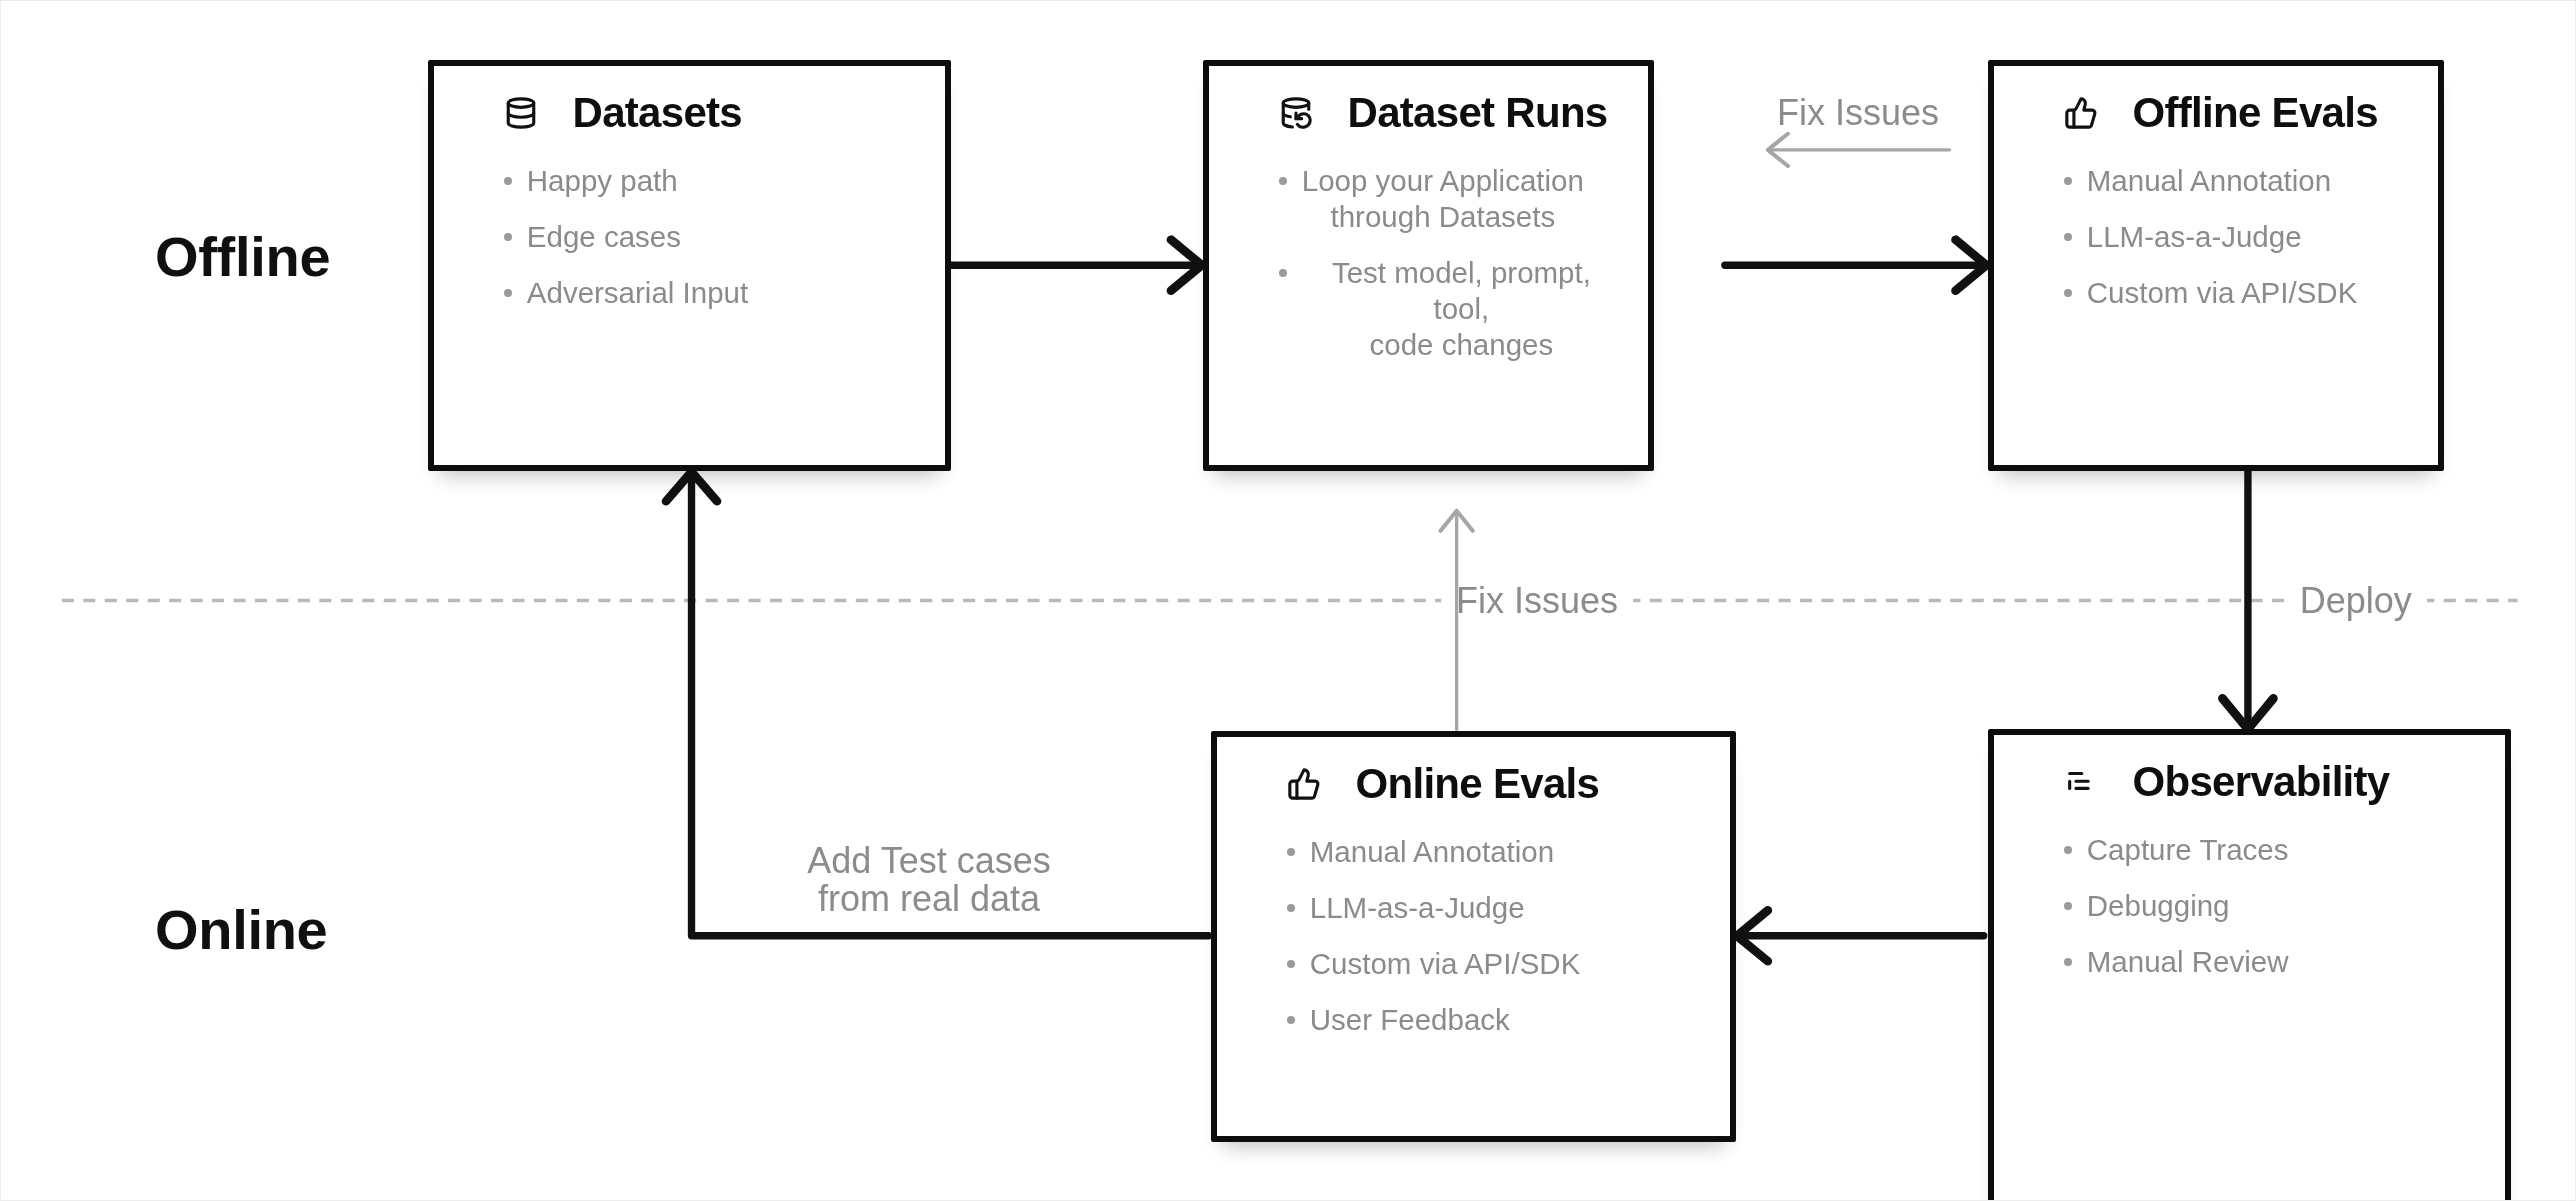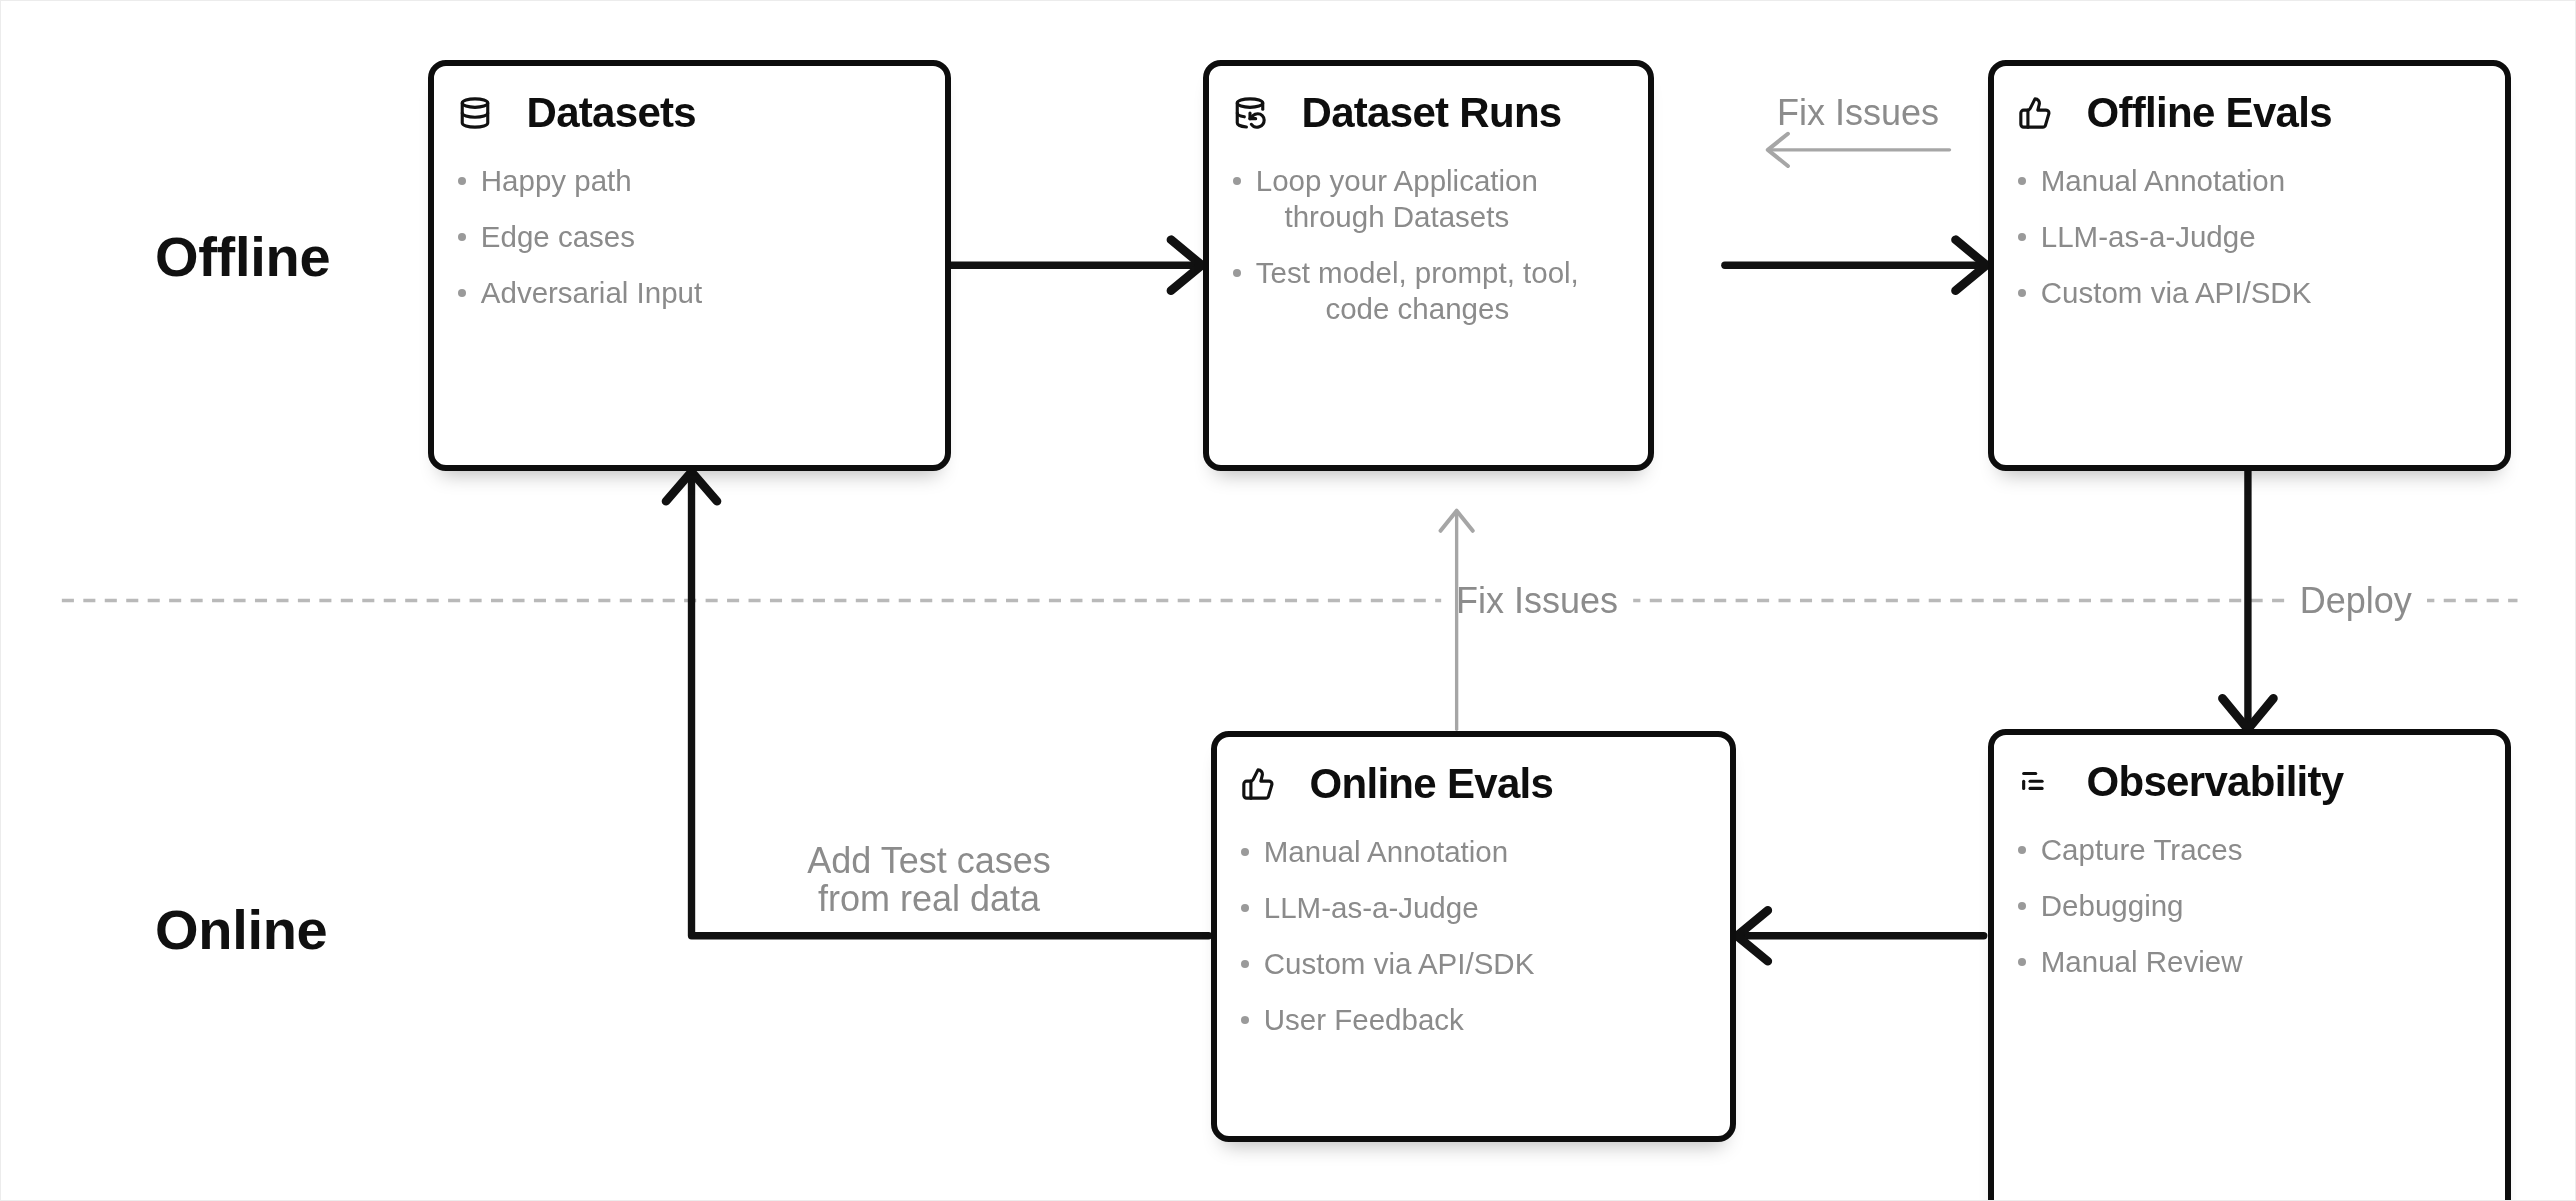--- a/index.html
+++ b/index.html
@@ -26,23 +26,24 @@
     white-space:pre-line;text-align:center;
     transform:translateX(-50%);
   }
   .edge-label.masked{background:#ffffff;padding:0 14.8px;}
   .edge-label.left-anchored{transform:none;text-align:left;}
 
   .node{
     position:absolute;z-index:4;
     background:#ffffff;
     border:6.7px solid #0d0d0d;
-    border-radius:18px;
+    border-radius:2px;
     box-sizing:border-box;
     box-shadow:0 14.8px 20px -12px rgba(0,0,0,0.28);
+    padding-left:46px;
   }
   .node-header{
     display:flex;align-items:center;
     margin:25.5px 0 0 23.5px;
   }
   .icon{width:34px;height:34px;flex:0 0 auto;}
   .icon path,.icon ellipse,.icon line{
     fill:none;stroke:#111111;stroke-width:2.2;stroke-linecap:round;stroke-linejoin:round;
   }
   .node-title{
@@ -169,21 +170,21 @@
 through Datasets</span>
         </li>
       <li>
           <span class="dot"></span>
           <span class="li-text">Test model, prompt, tool,
 code changes</span>
         </li>
     </ul>
   </div>
 
-  <div class="node" style="left:1987px;top:59px;width:523px;height:411px;">
+  <div class="node" style="left:1987px;top:59px;width:456px;height:411px;">
     <div class="node-header">
       <svg class="icon" viewBox="0 0 24 24">
         <path d="M7 10v12"></path>
         <path d="M15 5.88 14 10h5.83a2 2 0 0 1 1.92 2.56l-2.33 8A2 2 0 0 1 17.5 22H4a2 2 0 0 1-2-2v-8a2 2 0 0 1 2-2h2.76a2 2 0 0 0 1.79-1.11L12 2a3.13 3.13 0 0 1 3 3.88Z"></path>
       </svg>
       <div class="node-title">Offline Evals</div>
     </div>
     <ul class="node-list">
       <li>
           <span class="dot"></span>

